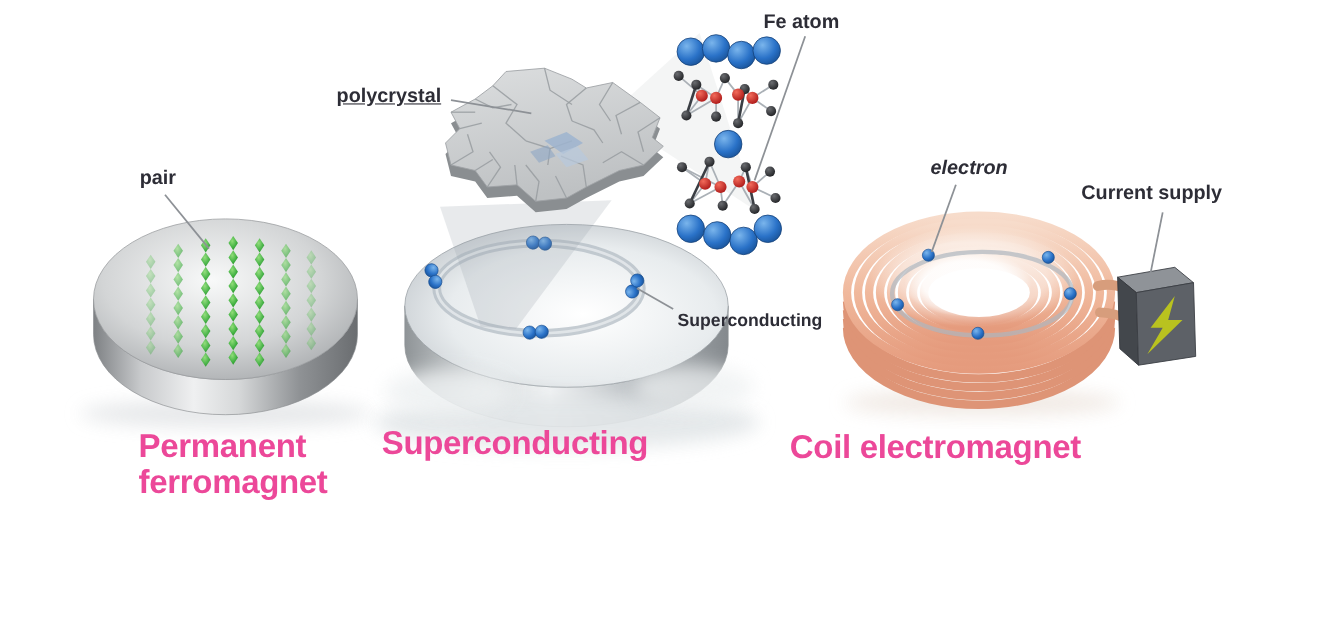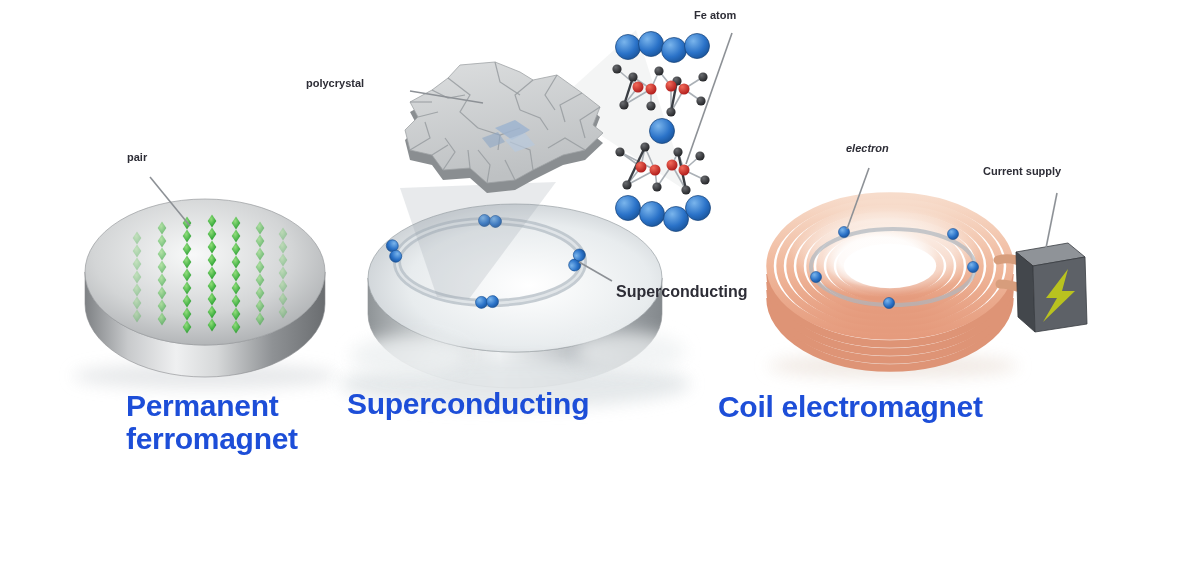--- a/index.html
+++ b/index.html
@@ -1,20 +1,20 @@
 <!DOCTYPE html>
 <html><head>
 <meta charset="utf-8">
 <style>
   html,body{margin:0;padding:0;background:#fff;}
   #figure{position:relative;width:1200px;height:568px;background:#fff;overflow:hidden;
           font-family:"Liberation Sans",sans-serif;}
   #diagram-svg{position:absolute;left:0;top:0;width:1200px;height:568px;}
-  .lbl{position:absolute;font-size:11px;font-weight:600;color:#2d2d36;white-space:nowrap;}
-  .cap{position:absolute;font-size:30px;font-weight:700;line-height:33px;color:#1d4ed8;
+  .lbl{position:absolute;font-size:18px;font-weight:600;color:#2d2d36;white-space:nowrap;}
+  .cap{position:absolute;font-size:30px;font-weight:700;line-height:33px;color:#ec4899;
        letter-spacing:-0.3px;white-space:nowrap;}
   .two-line{line-height:21px;}
 </style>
 </head>
 <body>
 
 <div id="figure">
 
 <svg id="diagram-svg" viewBox="0 0 1200 568" xmlns="http://www.w3.org/2000/svg">
   <defs>
@@ -318,21 +318,21 @@
     <polygon points="1016,252 1033,266 1035,332 1018,317" fill="#43474c" stroke="#33373c" stroke-width="0.8"></polygon>
     <polygon points="1033,266 1085,257 1087,324 1035,332" fill="#5d6167" stroke="#3a3e43" stroke-width="0.8"></polygon>
     <polygon points="1068,269 1046,298 1057,298 1043,322 1075,291 1062,291" fill="#b9c21f"></polygon>
   </g>
   <line x1="1057" y1="193" x2="1046" y2="248" stroke="#8d9196" stroke-width="1.6"></line>
   <line x1="869" y1="168" x2="847" y2="229" stroke="#8d9196" stroke-width="1.6"></line>
   <line x1="612" y1="281" x2="579" y2="262" stroke="#8d9196" stroke-width="1.6"></line>
 </svg>
 
 <div class="lbl" style="left:127px;top:151px;">pair</div>
-<div class="lbl" style="left:306px;top:77px;">polycrystal</div>
+<div class="lbl" style="left:306px;top:77px;text-decoration:underline;">polycrystal</div>
 <div class="lbl" style="left:694px;top:9px;">Fe atom</div>
 <div class="lbl two-line" style="left:616px;top:281px;font-size:16px;">
   <div>Superconducting</div>
 </div>
 <div class="lbl" style="left:846px;top:142px;font-style:italic;">electron</div>
 <div class="lbl" style="left:983px;top:165px;">Current supply</div>
 
 <div class="cap" style="left:126px;top:389px;">
   <div>Permanent</div>
   <div>ferromagnet</div>

